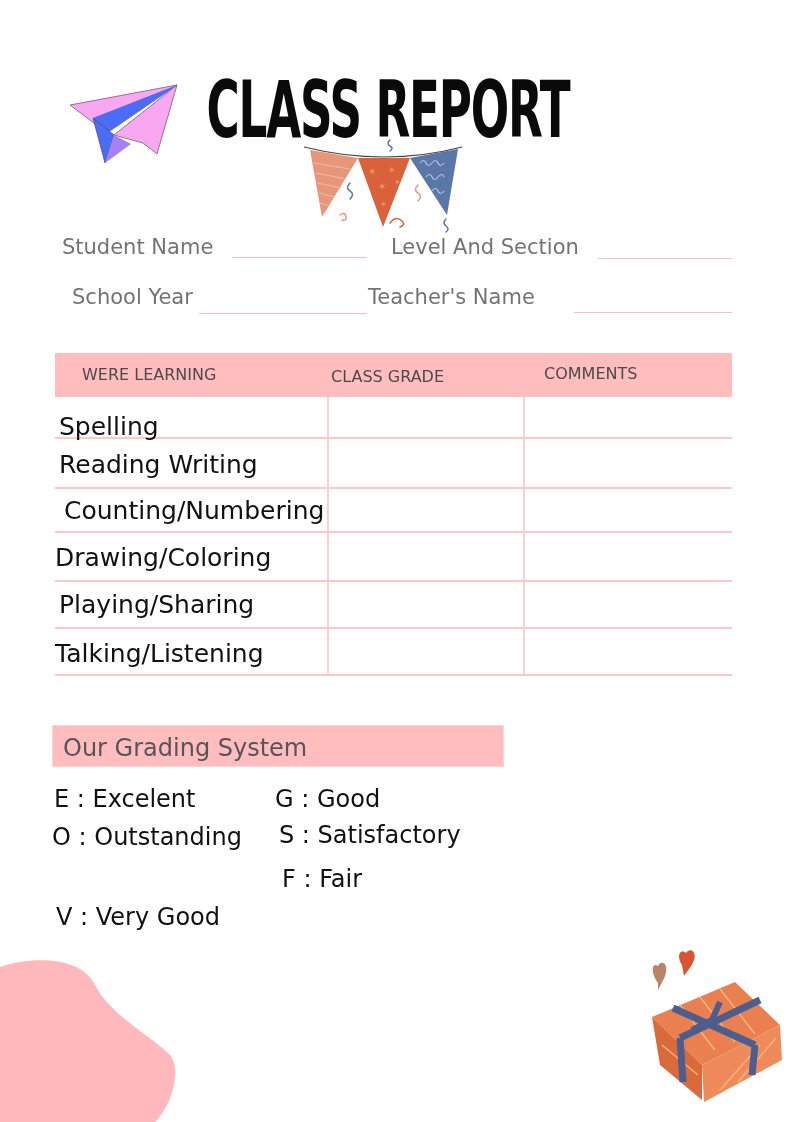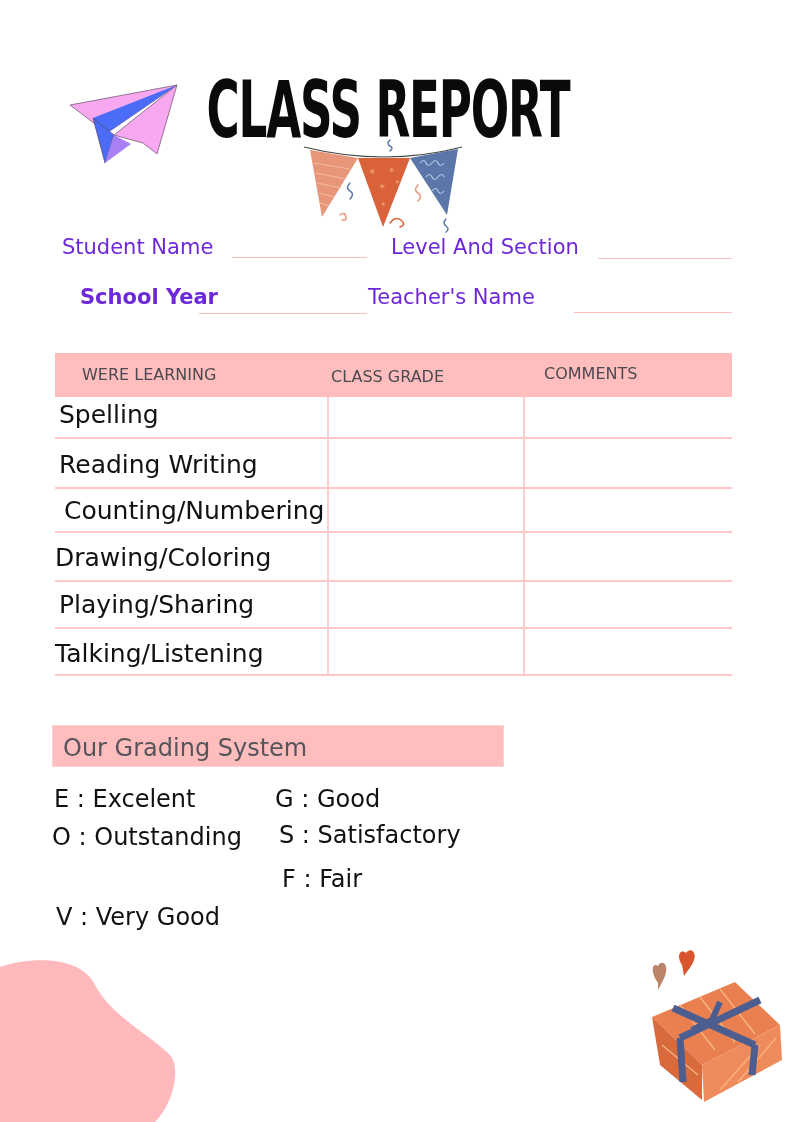--- a/index.html
+++ b/index.html
@@ -17,21 +17,21 @@
   .title span {
     font-family: "DejaVu Sans", sans-serif; font-weight: bold;
     font-size: 78px; line-height: 1; letter-spacing: -2px; color: #0a0a0a;
     display: inline-block; transform: scaleX(0.58); transform-origin: center;
     white-space: nowrap;
   }
   .bunting { left: 290px; top: 135px; width: 190px; height: 100px; }
   .plane { left: 65px; top: 78px; width: 120px; height: 95px; }
 
   
-  .field-label { font-size: 21px; color: #6d28d9; white-space: nowrap; line-height: 1; }
+  .field-label { font-size: 21px; color: #737373; white-space: nowrap; line-height: 1; }
   .field-line { height: 0; border-top: 1.5px solid #ffbcbc; }
 
   
   .tbl-header {
     left: 55px; top: 353px; width: 677px; height: 44px; background: #ffbdbd;
   }
   .th { font-size: 16px; color: #4a4a50; white-space: nowrap; line-height: 1; }
   .hline { height: 0; border-top: 2px solid #ffc7c7; }
   .vline { width: 0; border-left: 2px solid #ffcfcf; }
   .row-label { font-size: 25px; color: #111; white-space: nowrap; line-height: 1; }
@@ -96,21 +96,21 @@
     <path d="M100,5 q-4,4 0,6 q4,2 0,5" stroke="#5b76a8"></path>
   </g>
 </svg>
 
 <div class="abs field-label" style="left:62px; top:237px;">Student Name</div>
 <div class="abs field-line" style="left:232px; top:257px; width:135px;"></div>
 
 <div class="abs field-label" style="left:391px; top:237px;">Level And Section</div>
 <div class="abs field-line" style="left:598px; top:258px; width:134px;"></div>
 
-<div class="abs field-label" style="left:80px; top:287px;font-weight:bold;">School Year</div>
+<div class="abs field-label" style="left:72px; top:287px;">School Year</div>
 <div class="abs field-line" style="left:199px; top:313px; width:168px;"></div>
 
 <div class="abs field-label" style="left:368px; top:287px;">Teacher's Name</div>
 <div class="abs field-line" style="left:574px; top:312px; width:158px;"></div>
 
 <div class="abs tbl-header"></div>
 <div class="abs th" style="left:82px; top:367px;">WERE LEARNING</div>
 <div class="abs th" style="left:331px; top:369px;">CLASS GRADE</div>
 <div class="abs th" style="left:544px; top:366px;">COMMENTS</div>
 
@@ -118,21 +118,21 @@
 <div class="abs vline" style="left:523px; top:397px; height:279px;"></div>
 
 <div class="abs hline" style="left:55px; top:437px; width:677px;"></div>
 <div class="abs hline" style="left:55px; top:487px; width:677px;"></div>
 <div class="abs hline" style="left:55px; top:531px; width:677px;"></div>
 <div class="abs hline" style="left:55px; top:580px; width:677px;"></div>
 <div class="abs hline" style="left:55px; top:627px; width:677px;"></div>
 <div class="abs hline" style="left:55px; top:674px; width:677px;"></div>
 
 <div>
-  <div class="abs row-label" style="left:59px; top:402px;">Spelling</div>
+  <div class="abs row-label" style="left:59px; top:414px;">Spelling</div>
   <div class="abs cell" style="left:329px; top:398px; width:194px; height:39px;"></div>
   <div class="abs cell" style="left:525px; top:398px; width:207px; height:39px;"></div>
 </div>
 <div>
   <div class="abs row-label" style="left:59px; top:452px;">Reading Writing</div>
   <div class="abs cell" style="left:329px; top:439px; width:194px; height:48px;"></div>
   <div class="abs cell" style="left:525px; top:439px; width:207px; height:48px;"></div>
 </div>
 <div>
   <div class="abs row-label" style="left:64px; top:498px;">Counting/Numbering</div>

